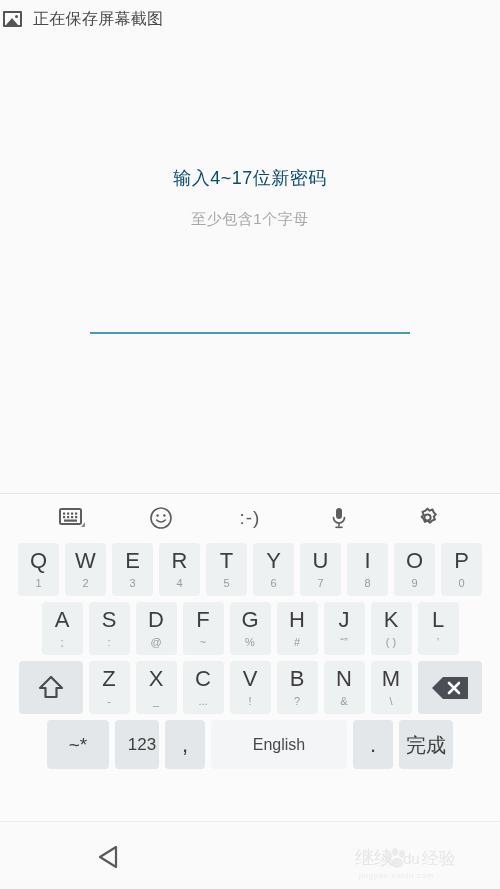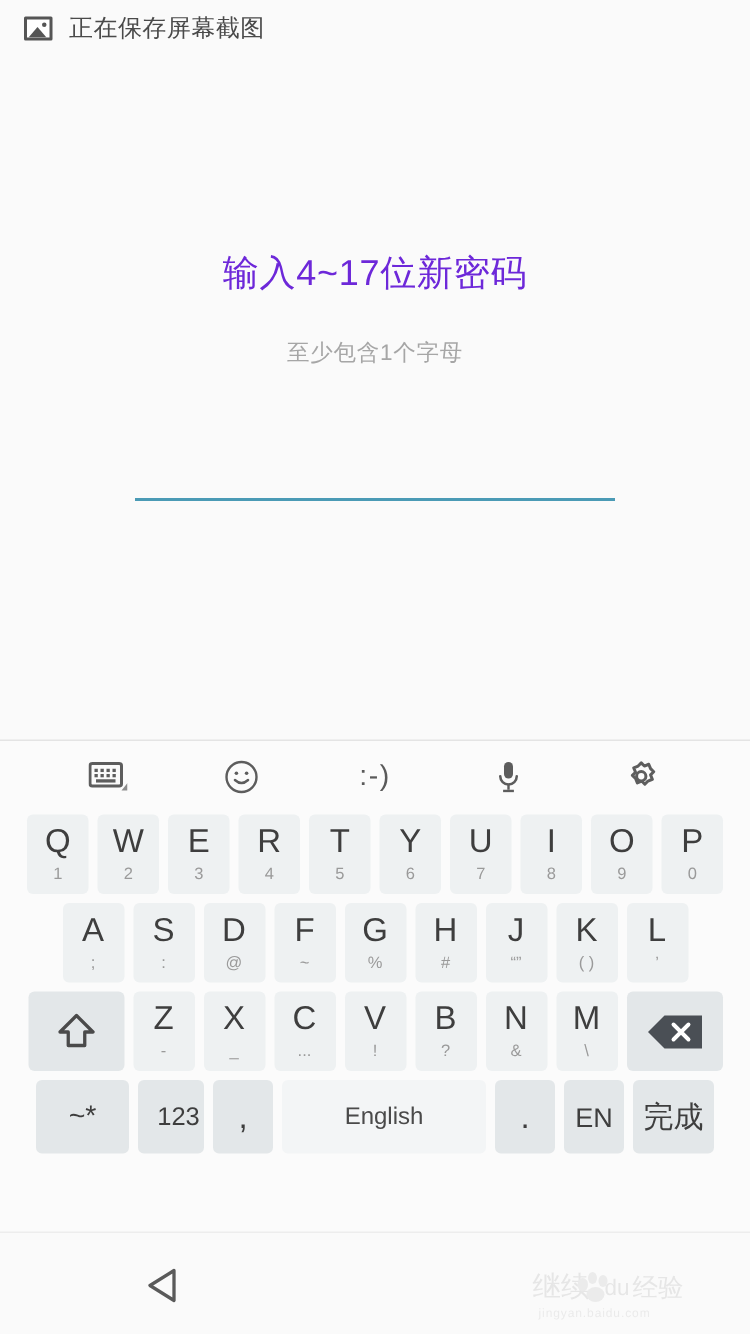--- a/index.html
+++ b/index.html
@@ -14,21 +14,21 @@
     font-family: "Liberation Sans", "DejaVu Sans", sans-serif;
     background: #fafafa;
     position: relative;
   }
 
   
   #status-bar {
     height: 38px;
     display: flex;
     align-items: center;
-    padding-left: 16px;
+    padding-left: 3px;
     background: #fafafa;
   }
   #status-bar .img-icon {
     width: 19px;
     height: 16px;
     border: 2px solid #555;
     border-radius: 1px;
     position: relative;
     overflow: hidden;
     flex: 0 0 auto;
@@ -66,27 +66,27 @@
     right: 0;
     height: 455px;
     background: #fafafa;
   }
 
   #prompt-title {
     position: absolute;
     top: 128px;
     width: 100%;
     text-align: center;
-    font-size: 24px;
-    color: #6d28d9;
+    font-size: 18px;
+    color: #0c4a6e;
     letter-spacing: 0.5px;
   }
   #prompt-subtitle {
     position: absolute;
-    top: 188px;
+    top: 172px;
     width: 100%;
     text-align: center;
     font-size: 15px;
     color: #a6a6a6;
     letter-spacing: 0.5px;
   }
 
   #password-field {
     position: absolute;
     top: 262px;
@@ -458,23 +458,20 @@
       </div>
     <div class="key comma">
         <span class="main">,</span>
       </div>
     <div class="key space">
         <span class="main">English</span>
       </div>
     <div class="key period">
         <span class="main">.</span>
       </div>
-    <div class="key lang">
-        <span class="main">EN</span>
-      </div>
     <div class="key done">
         <span class="main">完成</span>
       </div>
   </div>
 
 </div>
 
 <div id="nav-bar">
   <div id="nav-back">
     <svg width="30" height="30" viewBox="0 0 30 30" aria-hidden="true">

